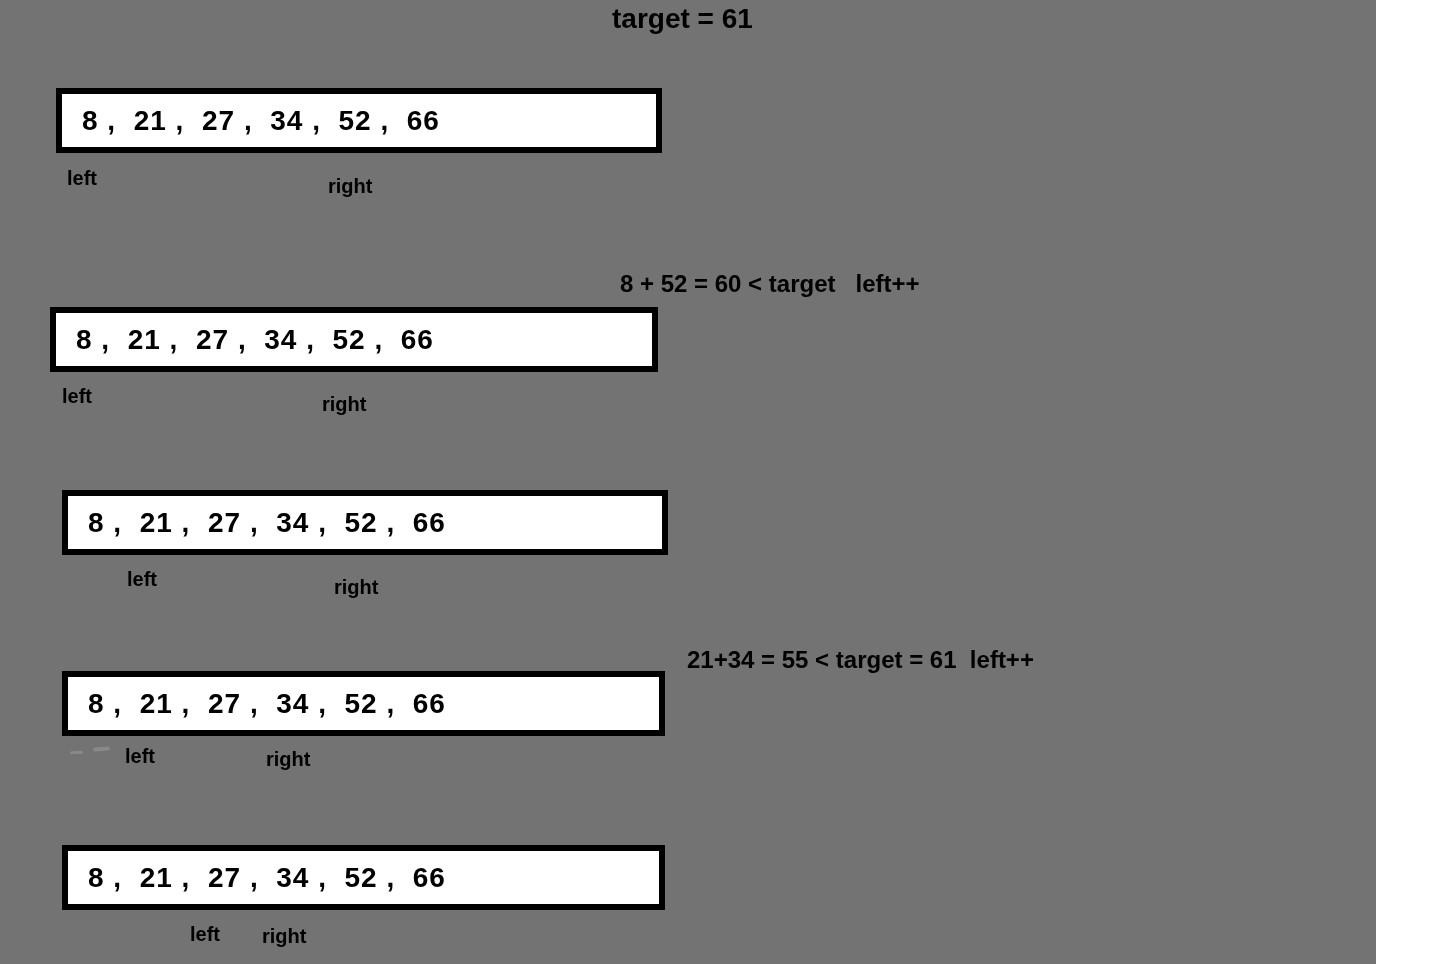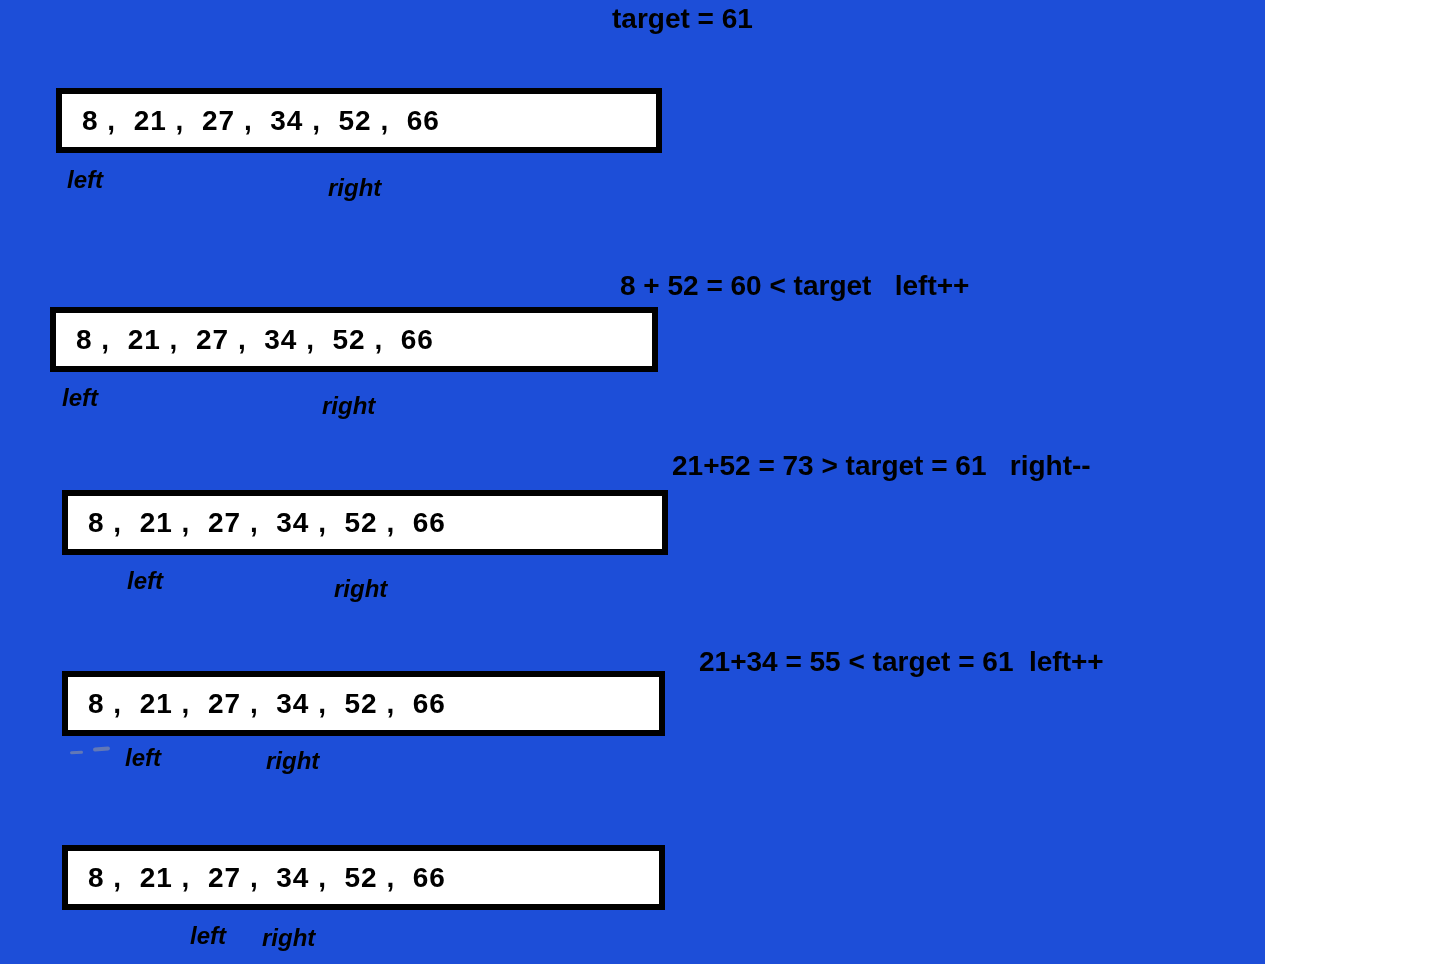--- a/index.html
+++ b/index.html
@@ -2,23 +2,23 @@
 <html><head>
 <meta charset="utf-8">
 <style>
   html, body {
     margin: 0;
     padding: 0;
     background: #ffffff;
   }
   .canvas {
     position: relative;
-    width: 1265px;
+    width: 1376px;
     height: 964px;
-    background: #1d4ed8;
+    background: #737373;
     font-family: "Liberation Sans", "DejaVu Sans", sans-serif;
     font-weight: 700;
     color: #000000;
     overflow: hidden;
   }
   .title {
     position: absolute;
     left: 612px;
     top: 3px;
     font-size: 28px;
@@ -41,44 +41,43 @@
     text-align: right;
   }
   #box1 { left: 56px;  top: 88px;  width: 606px; }
   #box2 { left: 50px;  top: 307px; width: 608px; }
   #box3 { left: 62px;  top: 490px; width: 606px; }
   #box4 { left: 62px;  top: 671px; width: 603px; }
   #box5 { left: 62px;  top: 845px; width: 603px; }
 
   .plabel {
     position: absolute;
-    font-size: 24px;
+    font-size: 20px;
     line-height: 1.1;
     white-space: pre;
-    font-style: italic;
   }
   #s1-left  { left: 67px;  top: 167px; }
   #s1-right { left: 328px; top: 175px; }
   #s2-left  { left: 62px;  top: 385px; }
   #s2-right { left: 322px; top: 393px; }
   #s3-left  { left: 127px; top: 568px; }
   #s3-right { left: 334px; top: 576px; }
   #s4-left  { left: 125px; top: 745px; }
   #s4-right { left: 266px; top: 748px; }
   #s5-left  { left: 190px; top: 923px; }
   #s5-right { left: 262px; top: 925px; }
 
   .caption {
     position: absolute;
-    font-size: 28px;
+    font-size: 24px;
     white-space: pre;
   }
   #caption2 { left: 620px; top: 270px; }
   #caption3 { left: 672px; top: 450px; }
-  #caption4 { left: 687px; top: 646px; margin-left: 12px; }
+  #caption4 { left: 687px; top: 646px; }
   #caption5 { left: 697px; top: 857px; }
 
   .emark {
     position: absolute;
     background: #9a9a9a;
     opacity: 0.55;
     border-radius: 2px;
   }
   #emark1 { left: 70px; top: 751px; width: 13px; height: 3px; transform: rotate(-3deg); }
   #emark2 { left: 93px; top: 747px; width: 17px; height: 4px; transform: rotate(-5deg); }
@@ -96,21 +95,20 @@
   <div class="plabel" id="s1-left">left</div>
   <div class="plabel" id="s1-right">right</div>
 
   <div class="caption" id="caption2">8 + 52 = 60 &lt; target   left++</div>
   <div class="abox" id="box2">
     <span class="nums">8 ,  21 ,  27 ,  34 ,  52 ,  66</span>
   </div>
   <div class="plabel" id="s2-left">left</div>
   <div class="plabel" id="s2-right">right</div>
 
-  <div class="caption" id="caption3">21+52 = 73 &gt; target = 61   right--</div>
   <div class="abox" id="box3">
     <span class="nums">8 ,  21 ,  27 ,  34 ,  52 ,  66</span>
   </div>
   <div class="plabel" id="s3-left">left</div>
   <div class="plabel" id="s3-right">right</div>
 
   <div class="caption" id="caption4">21+34 = 55 &lt; target = 61  left++</div>
   <div class="abox" id="box4">
     <span class="nums">8 ,  21 ,  27 ,  34 ,  52 ,  66</span>
   </div>

